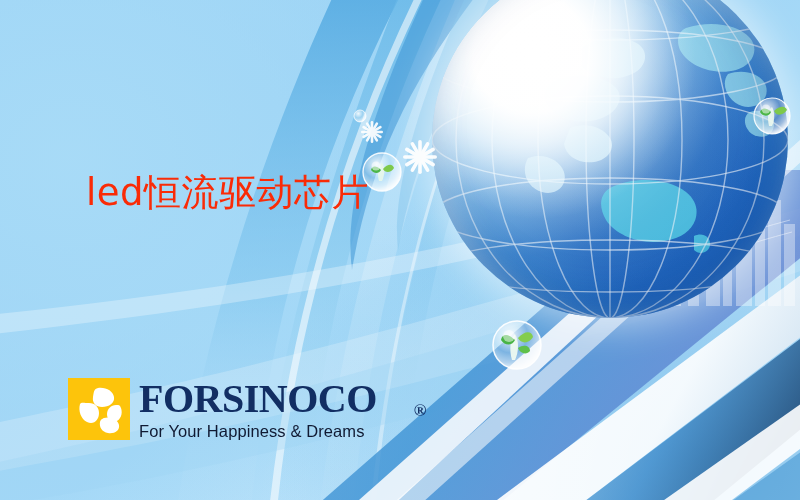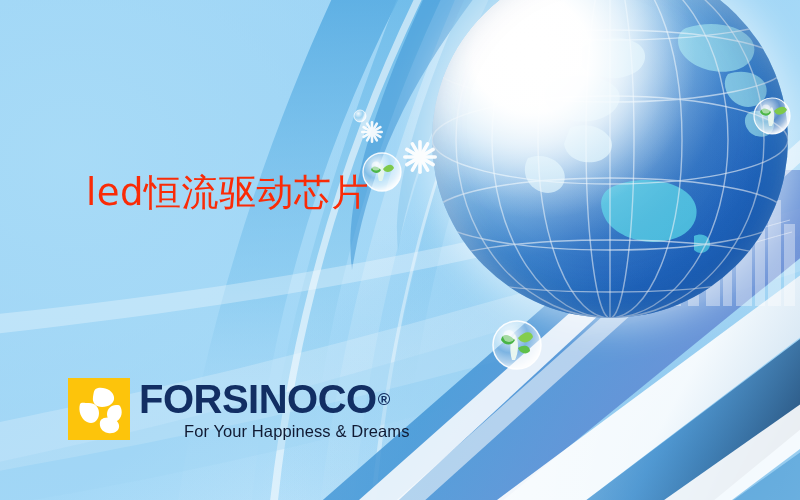--- a/index.html
+++ b/index.html
@@ -97,41 +97,41 @@
   .logo-mark {
     width: 62px; height: 62px;
     background: #fdc40b;
     flex: none;
     position: relative;
   }
   .logo-mark svg { display: block; }
   .logo-text { display: flex; flex-direction: column; line-height: 1; }
   .logo-word {
     display: flex;
-    align-items: center;
+    align-items: flex-end;
     color: #122e63;
     font-size: 40px;
     font-weight: bold;
     letter-spacing: -0.5px;
-    font-family: Liberation Sans, sans-serif;
+    font-family: Liberation Serif, serif;
+    gap: 36px;
   }
   .logo-reg {
     font-size: 17px;
     line-height: 1;
     margin-top: 2px;
     margin-left: 1px;
     font-weight: bold;
   }
   .logo-tag {
     color: #101a33;
     font-size: 16.5px;
     margin-top: 4px;
     letter-spacing: 0.1px;
     font-family: "Liberation Sans", sans-serif;
-    margin-left: 45px;
   }
 </style>
 </head>
 <body>
 
 <div id="stage">
 
   <div class="bg-wash-a"></div>
   <div class="bg-wash-b"></div>
 

